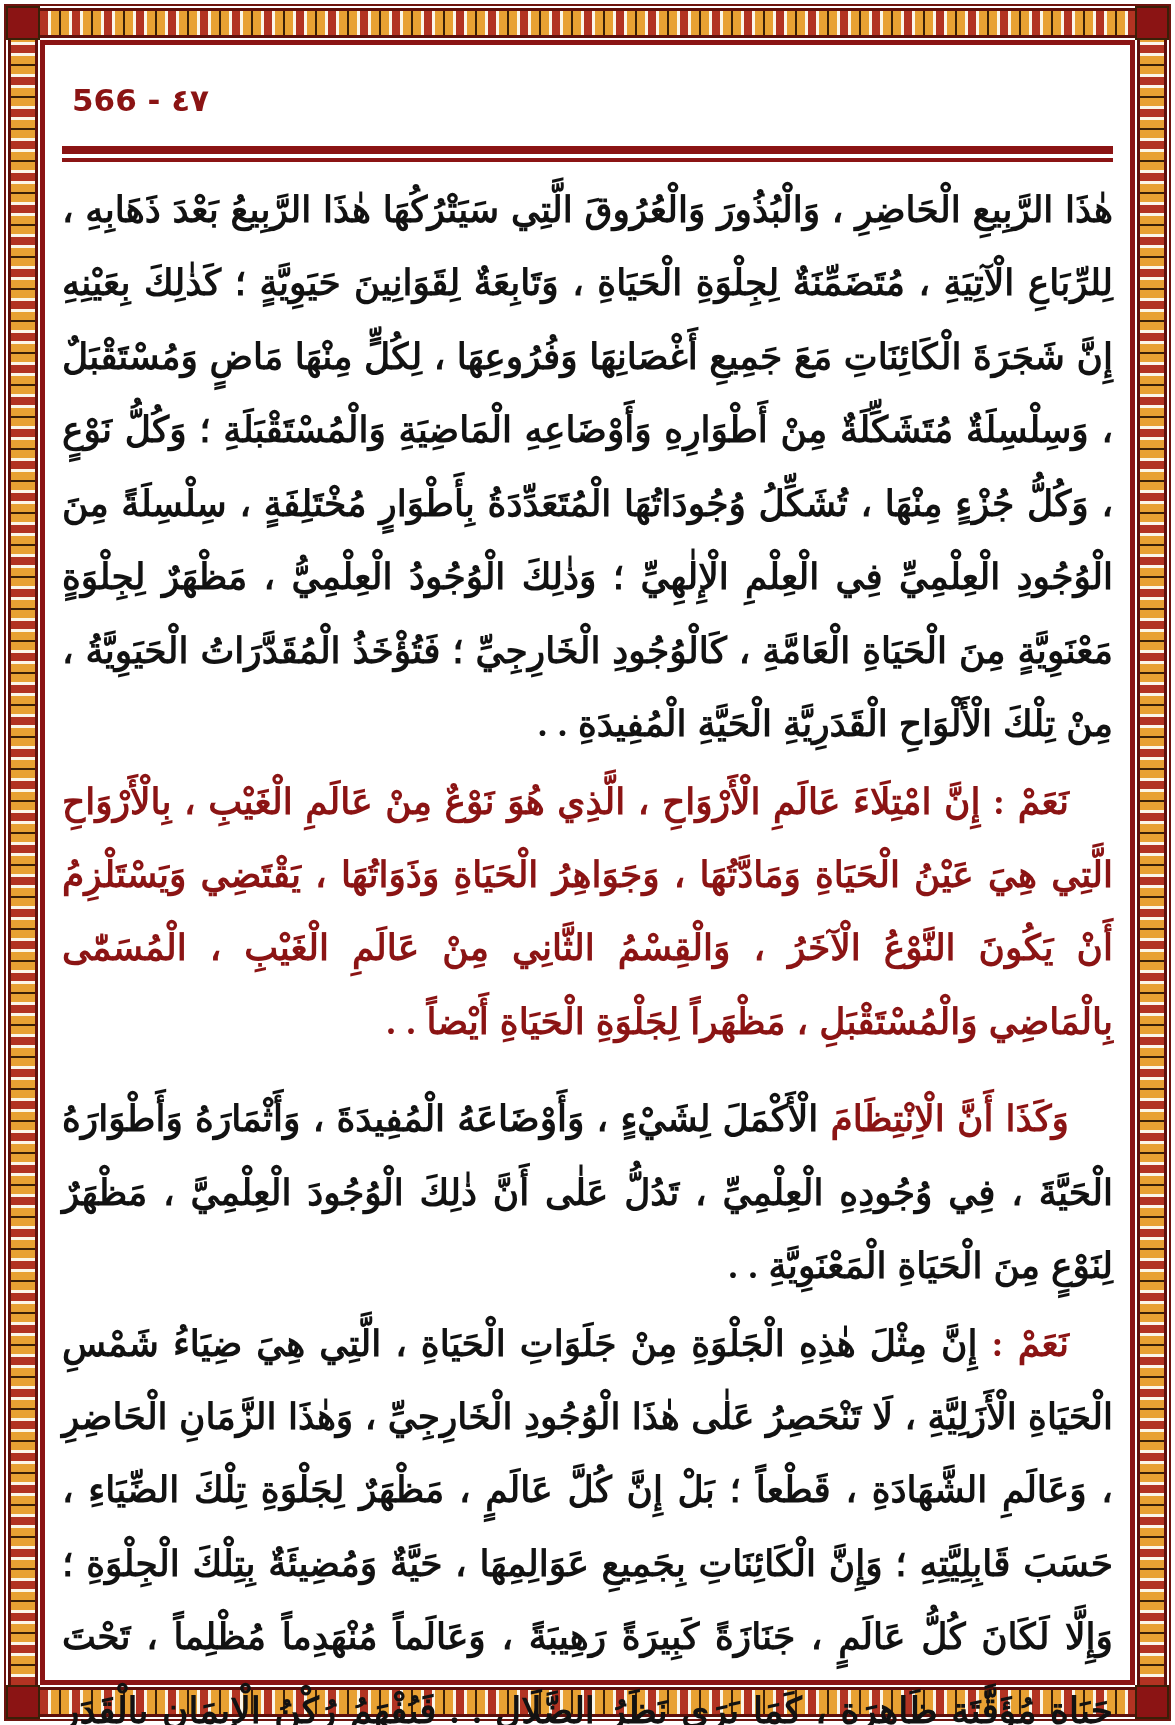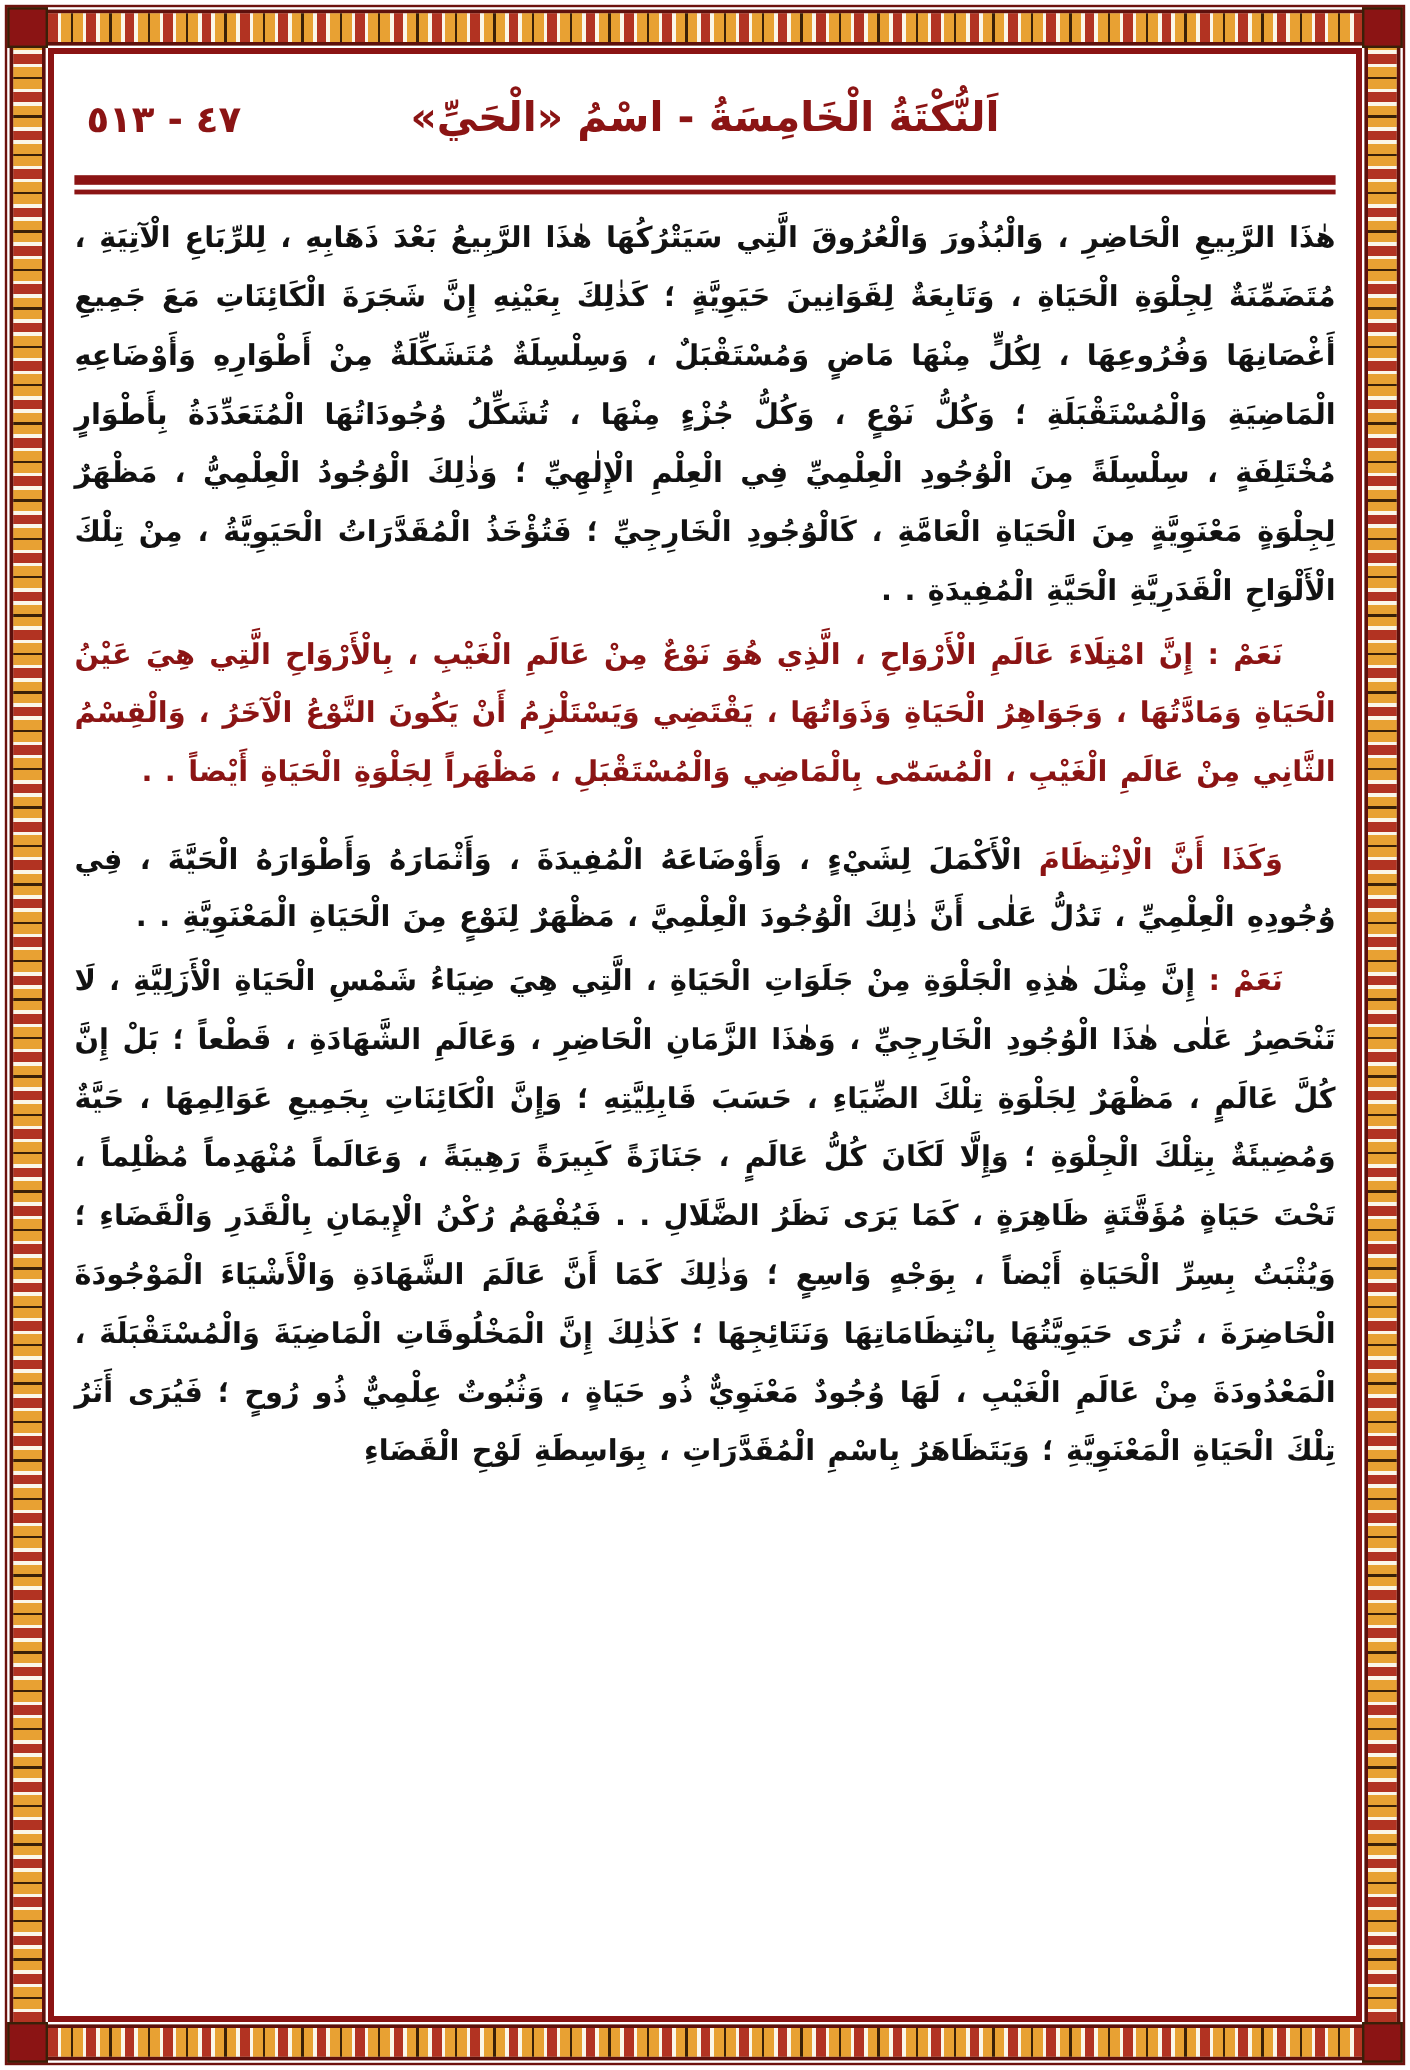--- a/index.html
+++ b/index.html
@@ -48,25 +48,26 @@
   .page-title {
     text-align:center; padding-top:22px;
     font-size:34px; font-weight:bold; color:var(--accent,#8b1414);
   }
   .rule-thick { height:8px; background:var(--accent,#8b1414); margin-top:4px; }
   .rule-thin  { height:4px; background:var(--accent,#8b1414); margin-top:4px; }
 
   .body-text { margin-top:12px; direction:rtl; }
   .para {
     margin:0; padding:0;
-    font-size:24px; font-weight:bold;
+    font-size:36px; font-weight:bold;
     line-height:2.04;
     text-align:justify; text-justify:inter-word;
     color:#121212;
     word-spacing:2px;
+    font-family:Liberation Serif, serif;
   }
   .para.red { color:var(--accent,#8b1414); }
   .para.indent { text-indent:44px; }
   .para + .para { margin-top:4px; }
   .para.gap-before { margin-top:24px; }
   .lead { color:var(--accent,#8b1414);margin-top:25px; }
 </style>
 </head>
 <body>
 
@@ -78,22 +79,21 @@
   <div class="band band-v band-left"></div>
   <div class="band band-v band-right"></div>
   <div class="corner tl"></div>
   <div class="corner tr"></div>
   <div class="corner bl"></div>
   <div class="corner br"></div>
   <div class="frame-innerline"></div>
 
   <div class="content">
     <div class="header">
-      <div class="page-label">٤٧ - ٥١٣</div>
-      <div class="page-title">اَلنُّكْتَةُ الْخَامِسَةُ - اسْمُ «الْحَيِّ»</div>
+      <div class="page-label">٤٧ - 566</div>
     </div>
     <div class="rule-thick"></div>
     <div class="rule-thin"></div>
 
     <div class="body-text">
         <p class="para black"><span>هٰذَا الرَّبِيعِ الْحَاضِرِ ، وَالْبُذُورَ وَالْعُرُوقَ الَّتِي سَيَتْرُكُهَا هٰذَا الرَّبِيعُ بَعْدَ ذَهَابِهِ ، لِلرِّبَاعِ الْآتِيَةِ ، مُتَضَمِّنَةٌ لِجِلْوَةِ الْحَيَاةِ ، وَتَابِعَةٌ لِقَوَانِينَ حَيَوِيَّةٍ ؛ كَذٰلِكَ بِعَيْنِهِ إِنَّ شَجَرَةَ الْكَائِنَاتِ مَعَ جَمِيعِ أَغْصَانِهَا وَفُرُوعِهَا ، لِكُلٍّ مِنْهَا مَاضٍ وَمُسْتَقْبَلٌ ، وَسِلْسِلَةٌ مُتَشَكِّلَةٌ مِنْ أَطْوَارِهِ وَأَوْضَاعِهِ الْمَاضِيَةِ وَالْمُسْتَقْبَلَةِ ؛ وَكُلُّ نَوْعٍ ، وَكُلُّ جُزْءٍ مِنْهَا ، تُشَكِّلُ وُجُودَاتُهَا الْمُتَعَدِّدَةُ بِأَطْوَارٍ مُخْتَلِفَةٍ ، سِلْسِلَةً مِنَ الْوُجُودِ الْعِلْمِيِّ فِي الْعِلْمِ الْإِلٰهِيِّ ؛ وَذٰلِكَ الْوُجُودُ الْعِلْمِيُّ ، مَظْهَرٌ لِجِلْوَةٍ مَعْنَوِيَّةٍ مِنَ الْحَيَاةِ الْعَامَّةِ ، كَالْوُجُودِ الْخَارِجِيِّ ؛ فَتُؤْخَذُ الْمُقَدَّرَاتُ الْحَيَوِيَّةُ ، مِنْ تِلْكَ الْأَلْوَاحِ الْقَدَرِيَّةِ الْحَيَّةِ الْمُفِيدَةِ . .</span></p>
         <p class="para red indent"><span class="lead">نَعَمْ : </span><span>إِنَّ امْتِلَاءَ عَالَمِ الْأَرْوَاحِ ، الَّذِي هُوَ نَوْعٌ مِنْ عَالَمِ الْغَيْبِ ، بِالْأَرْوَاحِ الَّتِي هِيَ عَيْنُ الْحَيَاةِ وَمَادَّتُهَا ، وَجَوَاهِرُ الْحَيَاةِ وَذَوَاتُهَا ، يَقْتَضِي وَيَسْتَلْزِمُ أَنْ يَكُونَ النَّوْعُ الْآخَرُ ، وَالْقِسْمُ الثَّانِي مِنْ عَالَمِ الْغَيْبِ ، الْمُسَمّٰى بِالْمَاضِي وَالْمُسْتَقْبَلِ ، مَظْهَراً لِجَلْوَةِ الْحَيَاةِ أَيْضاً . .</span></p>
         <p class="para black indent gap-before"><span class="lead">وَكَذَا أَنَّ الْاِنْتِظَامَ </span><span>الْأَكْمَلَ لِشَيْءٍ ، وَأَوْضَاعَهُ الْمُفِيدَةَ ، وَأَثْمَارَهُ وَأَطْوَارَهُ الْحَيَّةَ ، فِي وُجُودِهِ الْعِلْمِيِّ ، تَدُلُّ عَلٰى أَنَّ ذٰلِكَ الْوُجُودَ الْعِلْمِيَّ ، مَظْهَرٌ لِنَوْعٍ مِنَ الْحَيَاةِ الْمَعْنَوِيَّةِ . .</span></p>
         <p class="para black indent"><span class="lead">نَعَمْ : </span><span>إِنَّ مِثْلَ هٰذِهِ الْجَلْوَةِ مِنْ جَلَوَاتِ الْحَيَاةِ ، الَّتِي هِيَ ضِيَاءُ شَمْسِ الْحَيَاةِ الْأَزَلِيَّةِ ، لَا تَنْحَصِرُ عَلٰى هٰذَا الْوُجُودِ الْخَارِجِيِّ ، وَهٰذَا الزَّمَانِ الْحَاضِرِ ، وَعَالَمِ الشَّهَادَةِ ، قَطْعاً ؛ بَلْ إِنَّ كُلَّ عَالَمٍ ، مَظْهَرٌ لِجَلْوَةِ تِلْكَ الضِّيَاءِ ، حَسَبَ قَابِلِيَّتِهِ ؛ وَإِنَّ الْكَائِنَاتِ بِجَمِيعِ عَوَالِمِهَا ، حَيَّةٌ وَمُضِيئَةٌ بِتِلْكَ الْجِلْوَةِ ؛ وَإِلَّا لَكَانَ كُلُّ عَالَمٍ ، جَنَازَةً كَبِيرَةً رَهِيبَةً ، وَعَالَماً مُنْهَدِماً مُظْلِماً ، تَحْتَ حَيَاةٍ مُؤَقَّتَةٍ ظَاهِرَةٍ ، كَمَا يَرَى نَظَرُ الضَّلَالِ . . فَيُفْهَمُ رُكْنُ الْإِيمَانِ بِالْقَدَرِ وَالْقَضَاءِ ؛ وَيُثْبَتُ بِسِرِّ الْحَيَاةِ أَيْضاً ، بِوَجْهٍ وَاسِعٍ ؛ وَذٰلِكَ كَمَا أَنَّ عَالَمَ الشَّهَادَةِ وَالْأَشْيَاءَ الْمَوْجُودَةَ الْحَاضِرَةَ ، تُرَى حَيَوِيَّتُهَا بِانْتِظَامَاتِهَا وَنَتَائِجِهَا ؛ كَذٰلِكَ إِنَّ الْمَخْلُوقَاتِ الْمَاضِيَةَ وَالْمُسْتَقْبَلَةَ ، الْمَعْدُودَةَ مِنْ عَالَمِ الْغَيْبِ ، لَهَا وُجُودٌ مَعْنَوِيٌّ ذُو حَيَاةٍ ، وَثُبُوتٌ عِلْمِيٌّ ذُو رُوحٍ ؛ فَيُرَى أَثَرُ تِلْكَ الْحَيَاةِ الْمَعْنَوِيَّةِ ؛ وَيَتَظَاهَرُ بِاسْمِ الْمُقَدَّرَاتِ ، بِوَاسِطَةِ لَوْحِ الْقَضَاءِ</span></p>
       </div>

